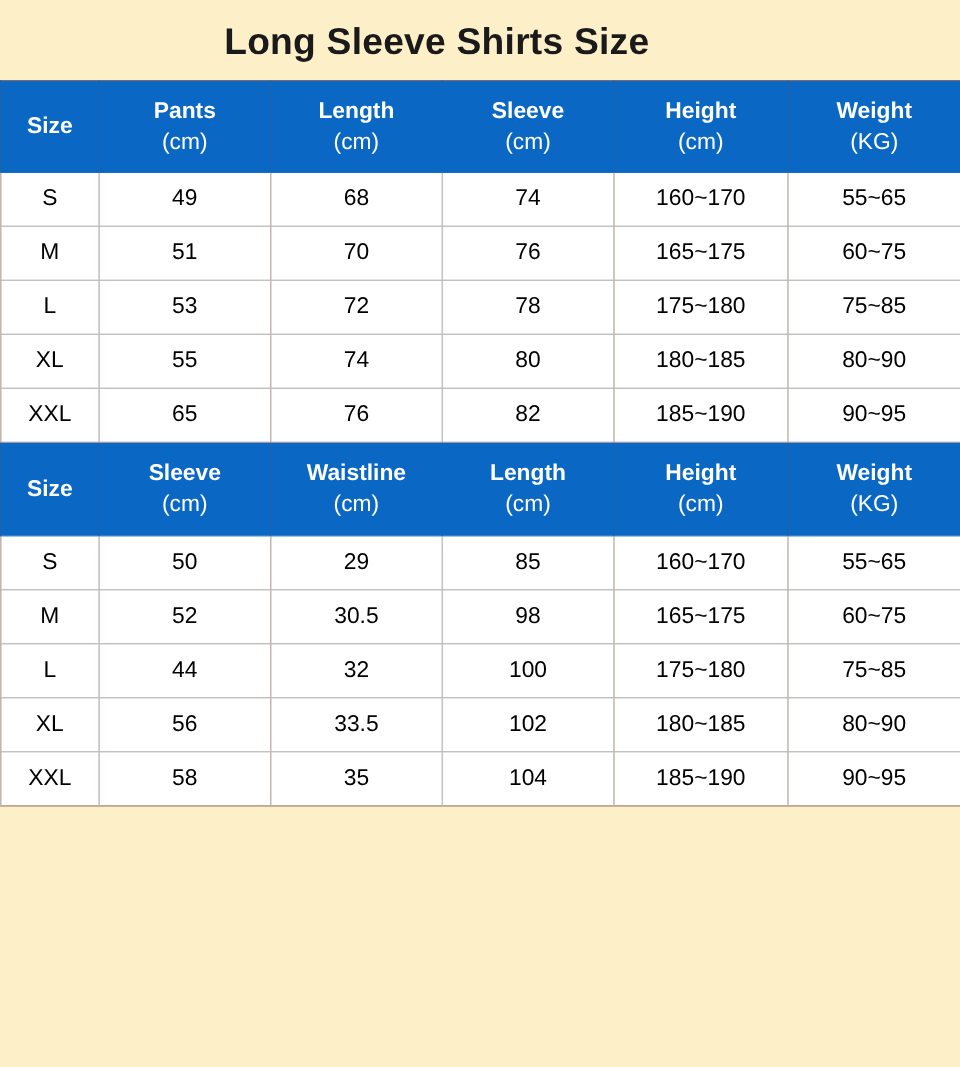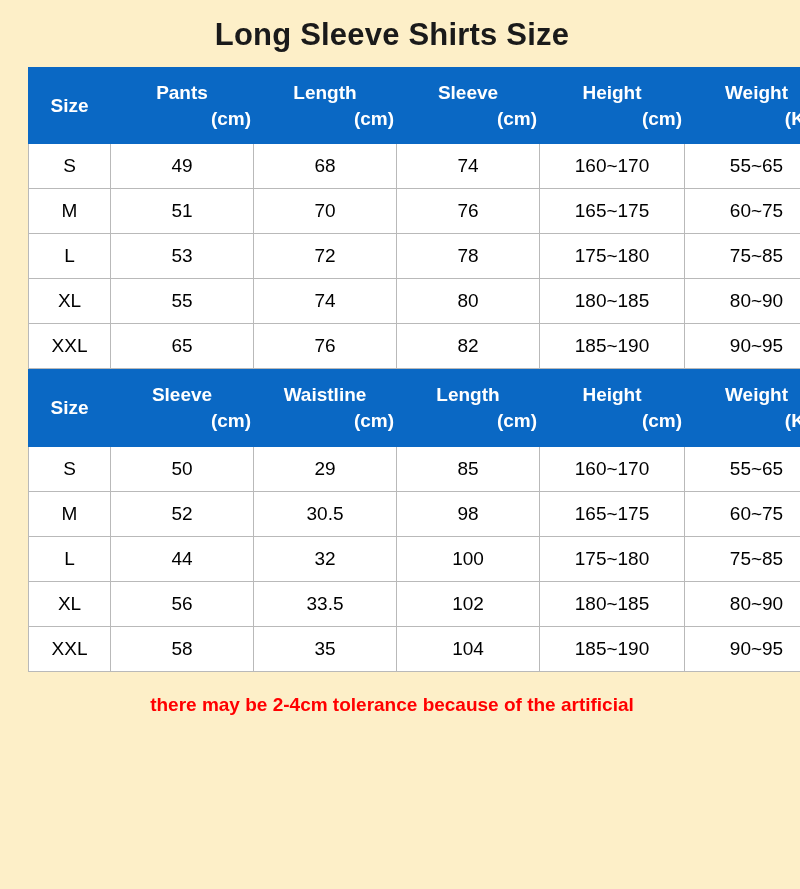--- a/index.html
+++ b/index.html
@@ -13,21 +13,20 @@
     font-family: "Liberation Sans", sans-serif;
     color: #000;
     overflow: hidden;
   }
   .page {
     width: 728px;
     height: 889px;
     box-sizing: border-box;
     display: flex;
     flex-direction: column;
-    margin-left: 28px;
   }
   .title {
     text-align: center;
     font-size: 31px;
     font-weight: bold;
     color: #1a1a1a;
     letter-spacing: 0.2px;
     padding: 17px 0 14px 0;
     background: #fdefc8;
   }
@@ -42,22 +41,21 @@
     color: #ffffff;
     font-size: 19px;
     font-weight: bold;
     line-height: 1.35;
     padding: 12px 2px;
     border: 1px solid #0a68c4;
     vertical-align: middle;
   }
   table.size-table th .unit {
     display: block;
-    font-weight: bold;
-    text-align: right;
+    font-weight: normal;
   }
   table.size-table td {
     background: #ffffff;
     color: #000000;
     font-size: 19px;
     text-align: center;
     padding: 11px 2px;
     border: 1px solid #b9b9b9;
     vertical-align: middle;
   }
@@ -240,15 +238,14 @@
         <td>XXL</td>
         <td>58</td>
         <td>35</td>
         <td>104</td>
         <td>185~190</td>
         <td>90~95</td>
       </tr>
     </tbody>
   </table>
 
-  <div class="footer-note">there may be 2-4cm tolerance because of the artificial</div>
 
 </div>
 
 </body></html>

